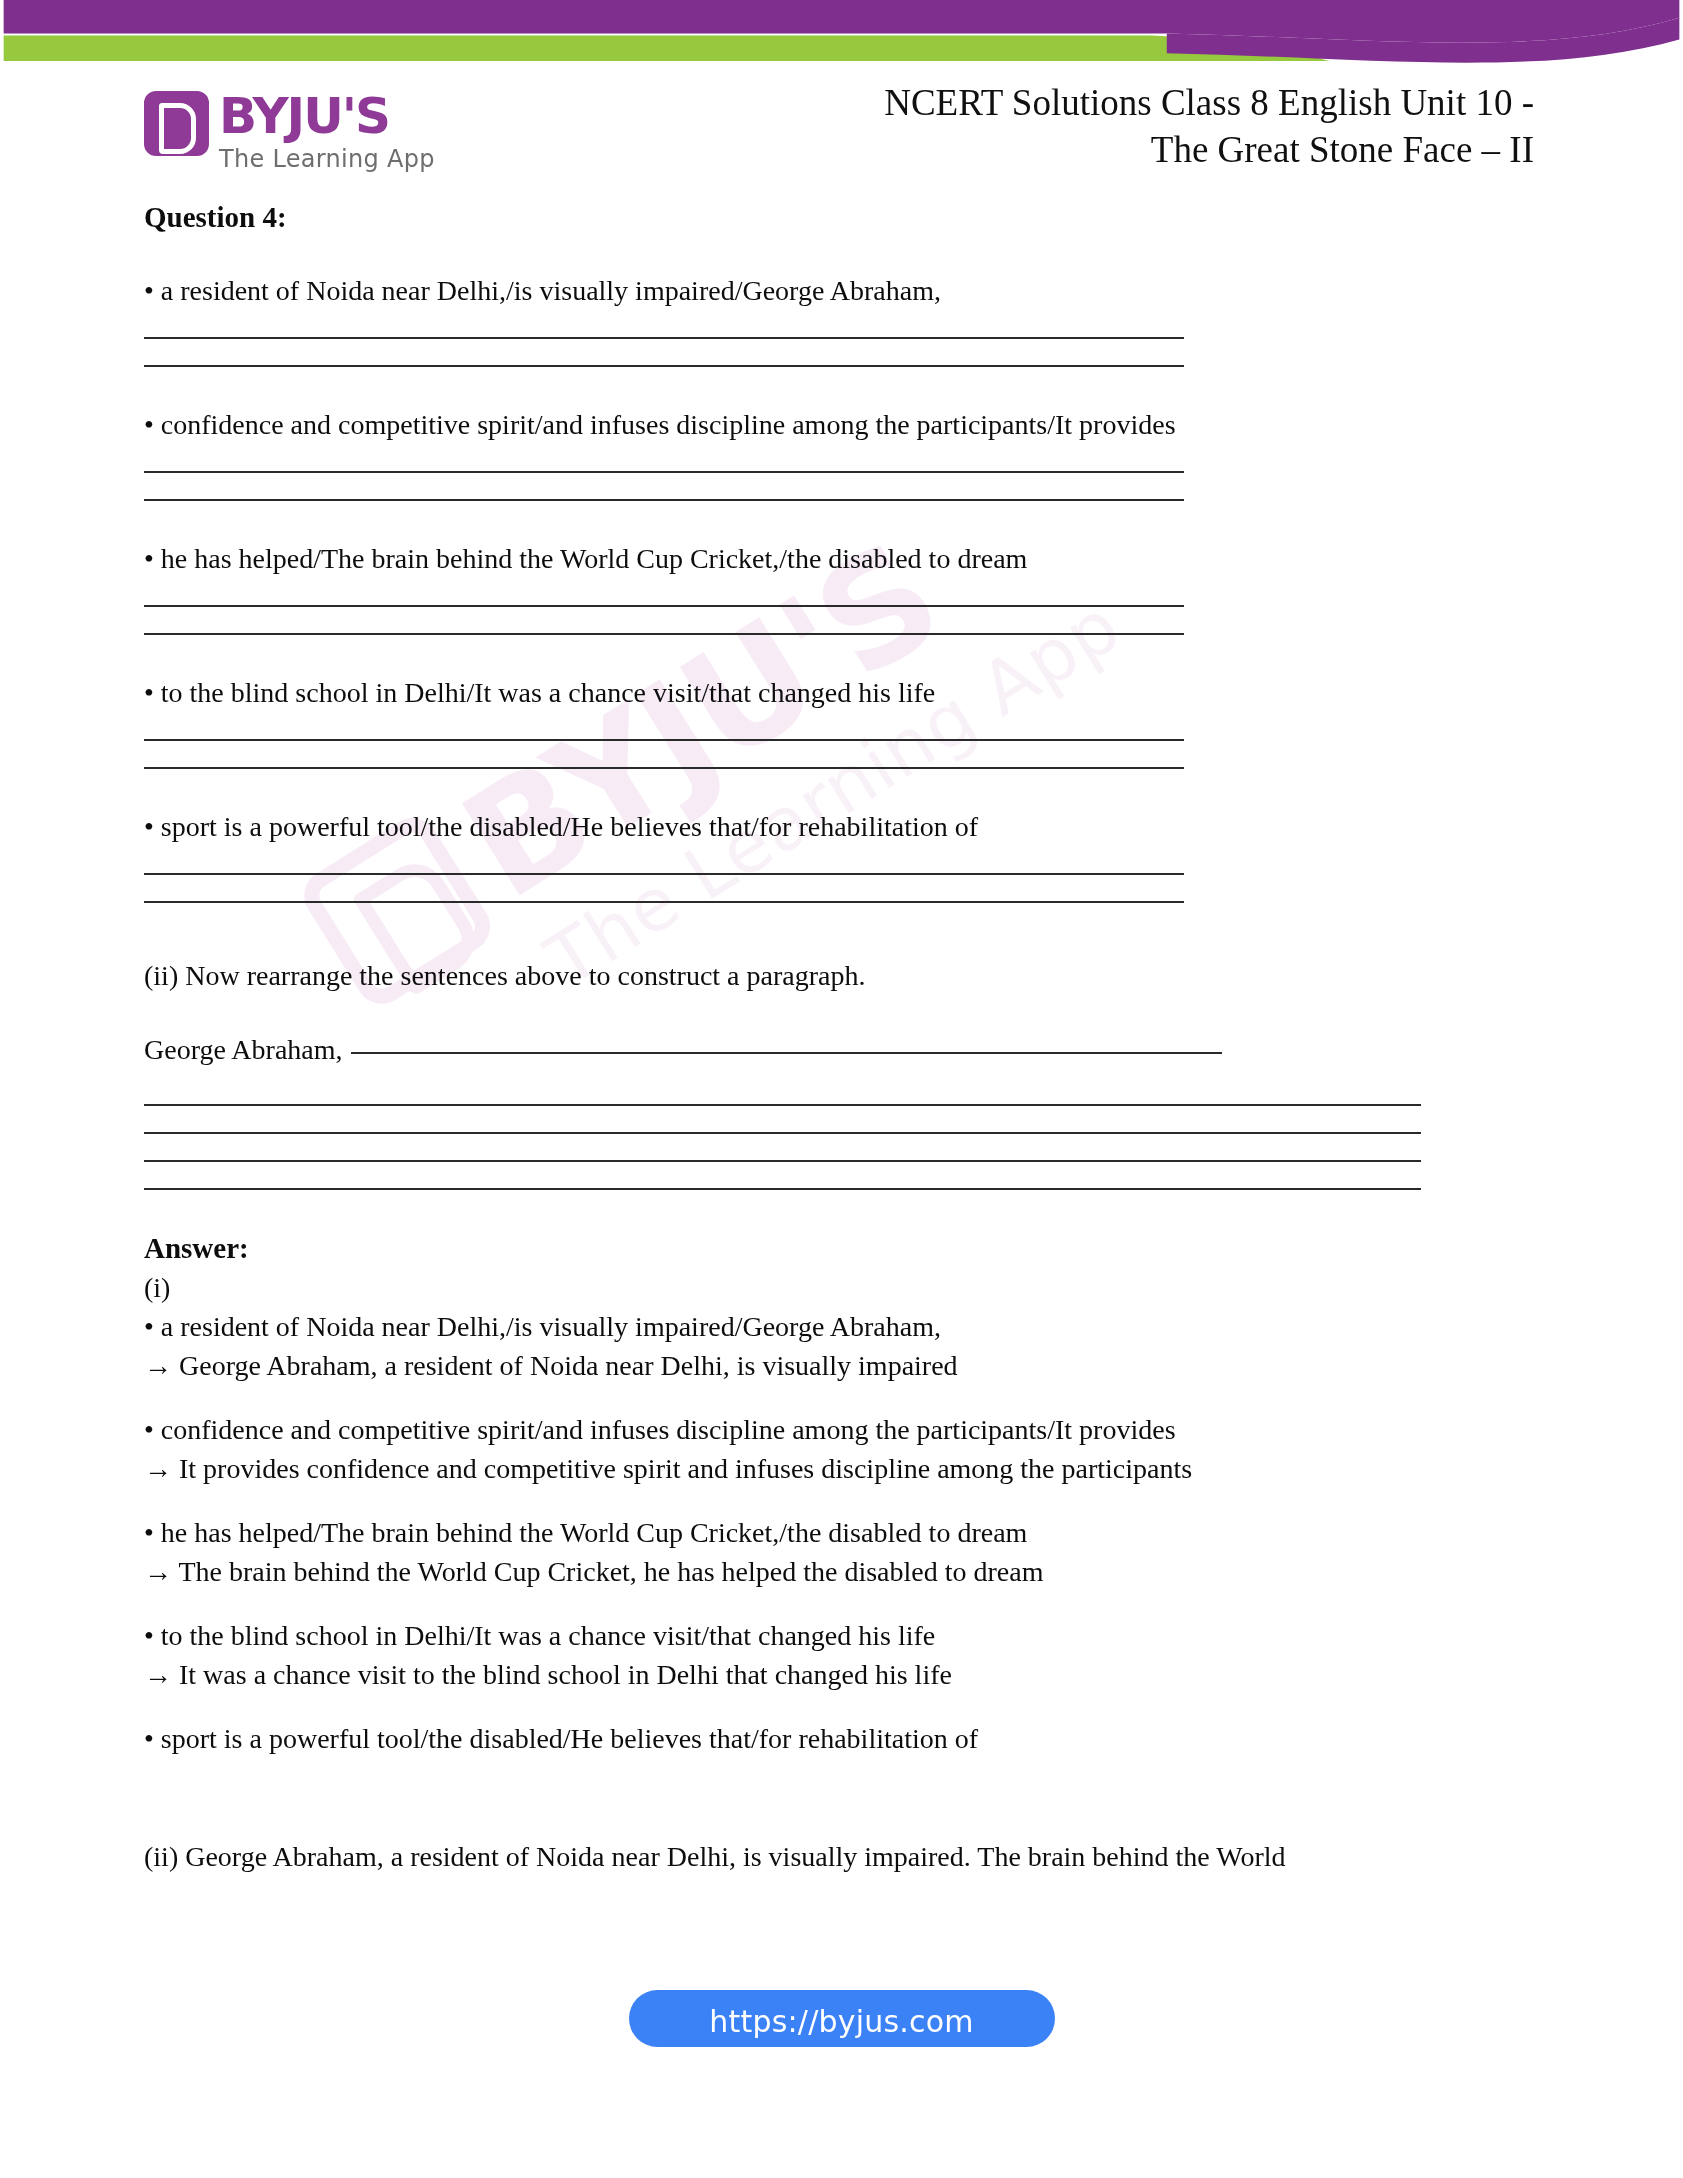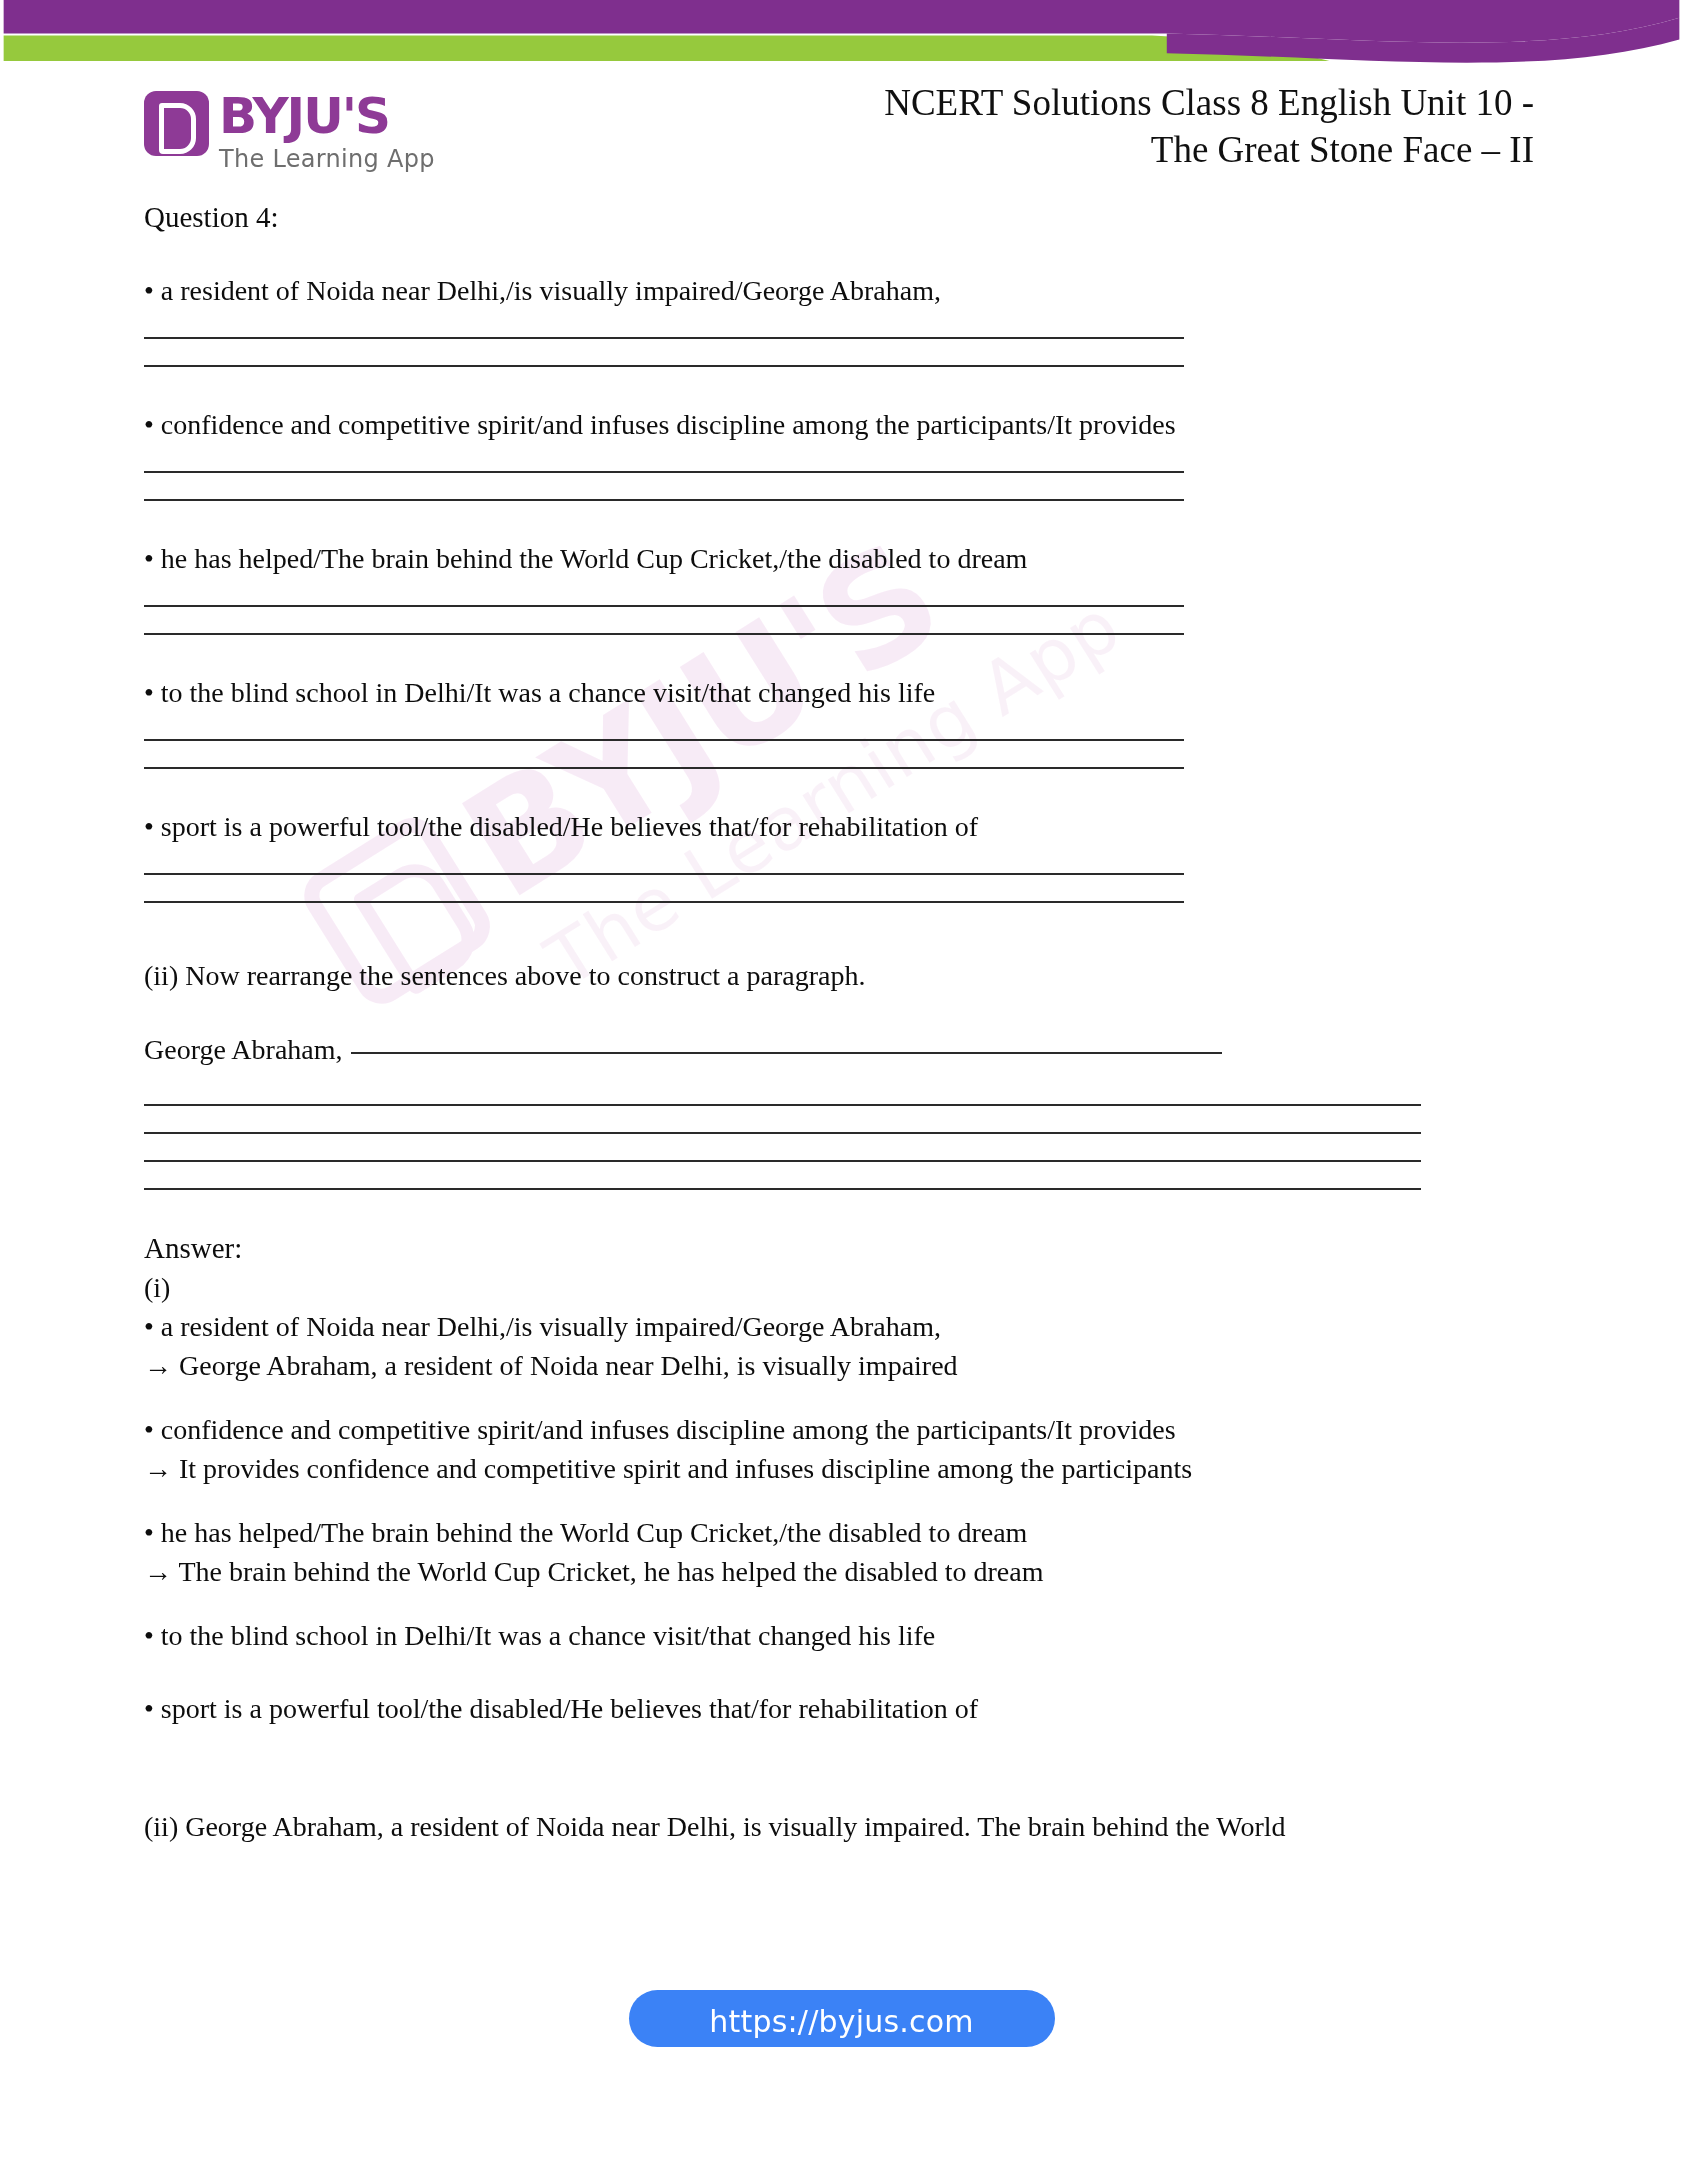--- a/index.html
+++ b/index.html
@@ -134,21 +134,21 @@
   .body-text {
     position: absolute;
     left: 144px;
     top: 203px;
     width: 1406px;
     font-size: 28px;
     line-height: 1.0;
     color: #0d0d0d;
   }
 
-  .q-head { font-weight: normal; font-size: 29px; }
+  .q-head { font-weight: bold; font-size: 29px; }
   .line-txt { white-space: nowrap; }
 
   .gap-xs { height: 9px; }
   .gap-sm { height: 20px; }
   .gap-md { height: 34px; }
   .gap-lg { height: 44px; }
   .gap-xl { height: 59px; }
 
   .row { margin-bottom: 2px; }
 
@@ -309,20 +309,21 @@
     <div class="row line-txt">→ It provides confidence and competitive spirit and infuses discipline among the participants</div>
 
     <div class="gap-md"></div>
     <div class="row line-txt">• he has helped/The brain behind the World Cup Cricket,/the disabled to dream</div>
     <div class="gap-xs"></div>
     <div class="row line-txt">→ The brain behind the World Cup Cricket, he has helped the disabled to dream</div>
 
     <div class="gap-md"></div>
     <div class="row line-txt">• to the blind school in Delhi/It was a chance visit/that changed his life</div>
     <div class="gap-xs"></div>
+    <div class="row line-txt">→ It was a chance visit to the blind school in Delhi that changed his life</div>
 
     <div class="gap-md"></div>
     <div class="row line-txt">• sport is a powerful tool/the disabled/He believes that/for rehabilitation of</div>
     <div class="gap-xs"></div>
 
     <div class="gap-xl"></div>
     <div class="gap-sm"></div>
     <div class="row line-txt">(ii) George Abraham, a resident of Noida near Delhi, is visually impaired. The brain behind the World</div>
 
   </div>

